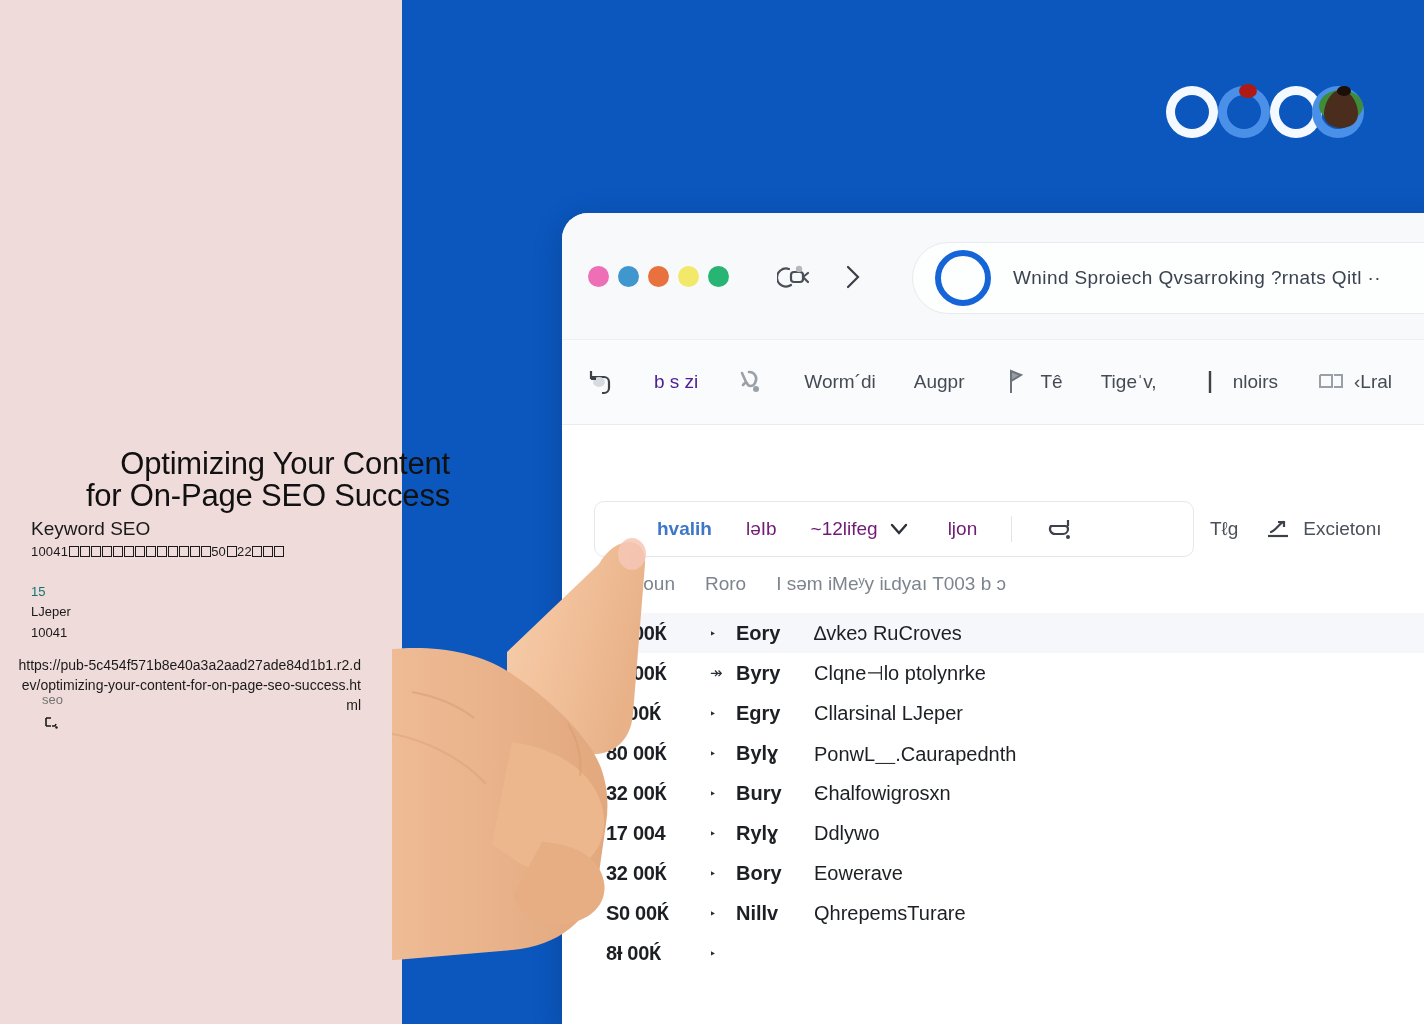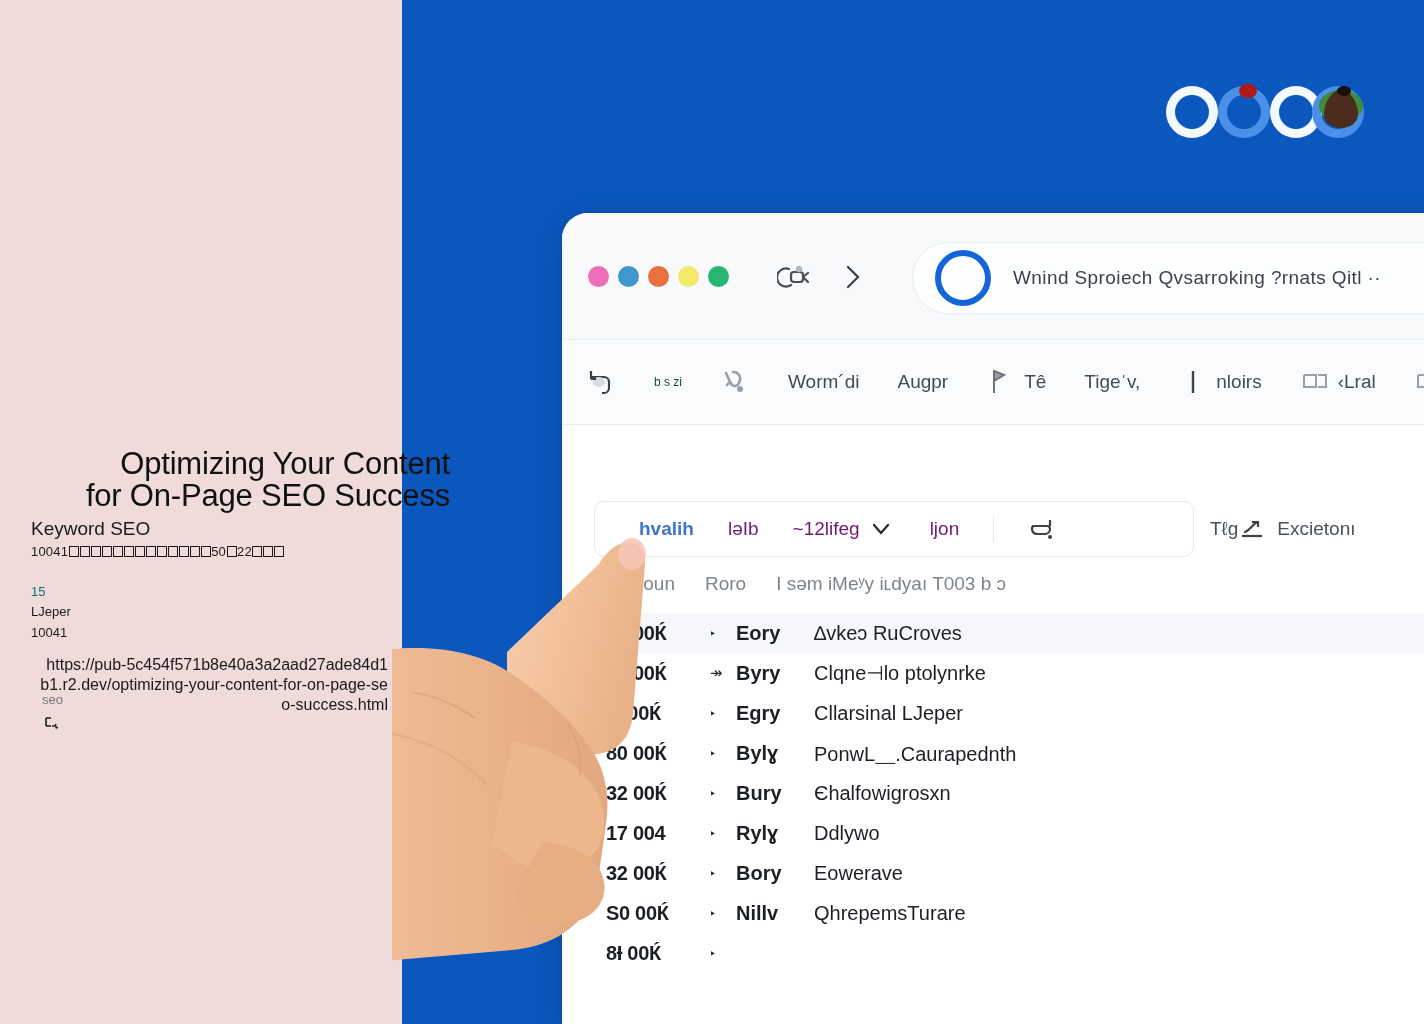--- a/index.html
+++ b/index.html
@@ -29,22 +29,22 @@
     font-size:13px; color:#1a1a1a; letter-spacing:0.2px;
   }
   .tofu{
     display:inline-block; width:10px; height:11px;
     border:1px solid #1a1a1a; margin:0 0.5px; vertical-align:-1px;
   }
   #meta-15{ position:absolute; left:31px; top:584px; font-size:13px; color:#0f766e; }
   #meta-city{ position:absolute; left:31px; top:604px; font-size:13px; color:#1a1a1a; }
   #meta-zip{ position:absolute; left:31px; top:625px; font-size:13px; color:#1a1a1a; }
   #url-text{
-    position:absolute; left:38px; top:655px; width:350px;
-    font-size:16px; line-height:20px; color:#1a1a1a; word-break:break-all;
+    position:absolute; left:11px; top:655px; width:350px;
+    font-size:14px; line-height:20px; color:#1a1a1a; word-break:break-all;
   }
   #seo-tag{ position:absolute; left:42px; top:692px; font-size:13px; color:#737373; }
   #broken-img-icon{ position:absolute; left:45px; top:717px; }
 
   
   #blue-bg{
     position:absolute; left:402px; top:0; width:1022px; height:1024px;
     background:#0b57be;
   }
 
@@ -81,44 +81,44 @@
   }
 
   
   #toolbar{
     position:relative; height:85px; background:#fafbfc;
     border-bottom:1px solid #e9ecf0;
     display:flex; align-items:center; gap:38px; padding-left:24px;
     white-space:nowrap; overflow:hidden;
   }
   .tb-item{ display:flex; align-items:center; gap:8px; color:#454b55; font-size:19px; }
-  .tb-item.mute{ color:#14532d; font-size:12px; }
+  .tb-item.mute{ color:#4c1d95; font-size:19px; }
 
   
   #page-body{ position:relative; background:#ffffff; height:608px; }
   #result-heading{
     position:absolute; left:20px; top:28px; font-size:27px; white-space:nowrap;
   }
   #result-heading .seg-dark{ color:#3c434e; }
   #result-heading .seg-blue{ color:#1a63c8; font-weight:700; }
   #result-heading .seg-ghost{ color:#c9cfd6; margin-left:14px; }
 
   #filter-bar{
     position:absolute; left:32px; top:76px; width:600px; height:56px;
     background:#fff; border:1px solid #e4e8ed; border-radius:10px;
-    display:flex; align-items:center; gap:34px; padding-left:44px;
+    display:flex; align-items:center; gap:34px; padding-left:62px;
     white-space:nowrap; overflow:hidden;
   }
   .fb-item{ font-size:19px; color:#701a75; display:flex; align-items:center; gap:6px; }
   .fb-item.active{ color:#3f77c8; font-weight:600; }
   .fb-sep{ width:1px; height:26px; background:#e2e6eb; }
 
   #filter-right{
     position:absolute; left:648px; top:76px; height:56px;
-    display:flex; align-items:center; white-space:nowrap;
+    display:flex; align-items:center; gap:26px; white-space:nowrap;
   }
   .fr-item{ font-size:19px; color:#4a515b; display:flex; align-items:center; gap:9px; }
 
   #col-header{
     position:absolute; left:44px; top:148px; width:820px;
     display:flex; align-items:center; gap:30px;
     font-size:19px; color:#7d848e; white-space:nowrap;
   }
 
   #rows{ position:absolute; left:22px; top:188px; width:860px; }

